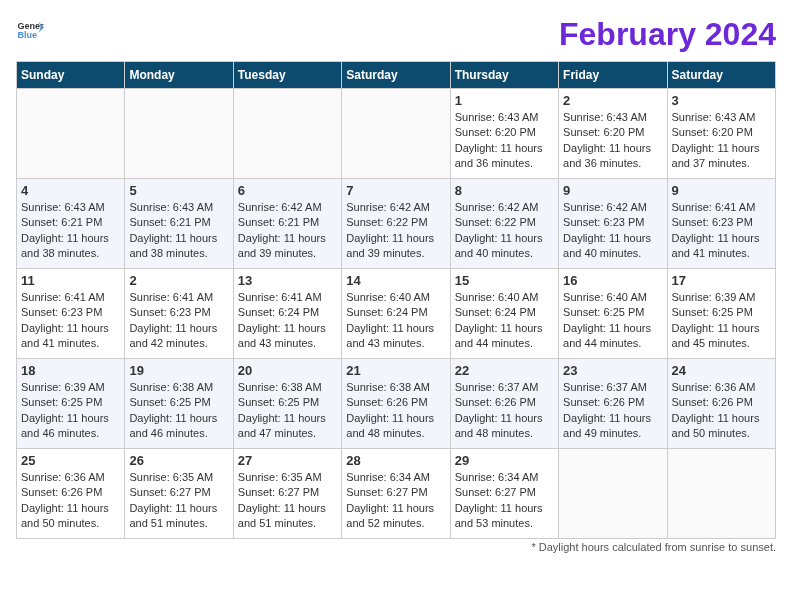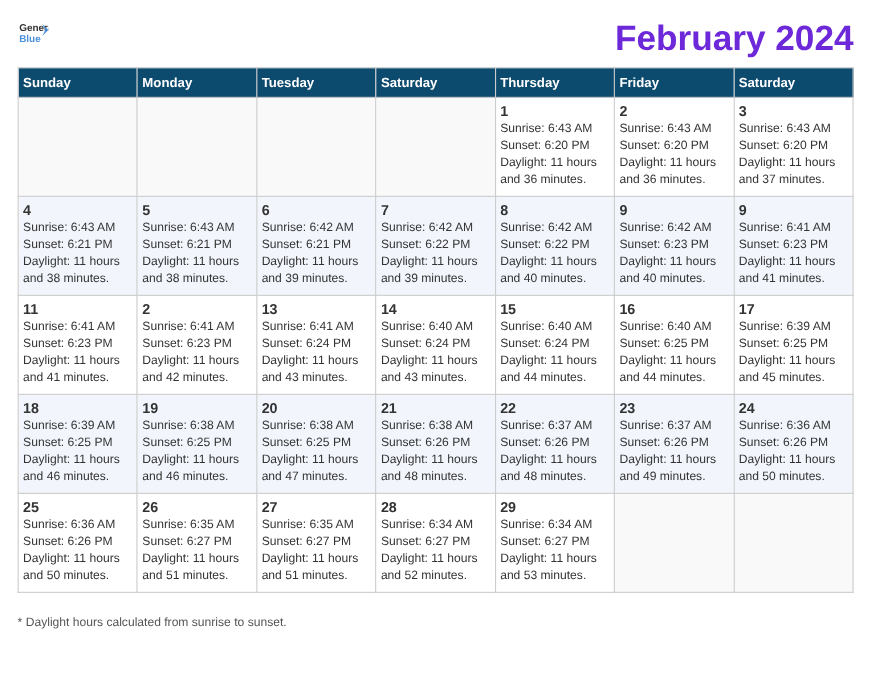--- a/index.html
+++ b/index.html
@@ -74,22 +74,22 @@
     }
     tbody tr:nth-child(even) td {
       background: #f2f6fc;
     }
     .empty-cell {
       background: #f9f9f9 !important;
     }
     .footer-note {
       font-size: 11px;
       color: #555;
-      margin-top: 21px;
-      text-align: left;
+      margin-top: 2px;
+      text-align: right;
     }
   </style>
 </head>
 <body>
 
 <div class="header-area">
   <div class="logo">
     <svg class="logo-icon" viewBox="0 0 40 40">
       <text x="2" y="18" font-size="13" font-weight="bold" fill="#333">General</text>
       <text x="2" y="32" font-size="13" font-weight="bold" fill="#4a90d9">Blue</text>

